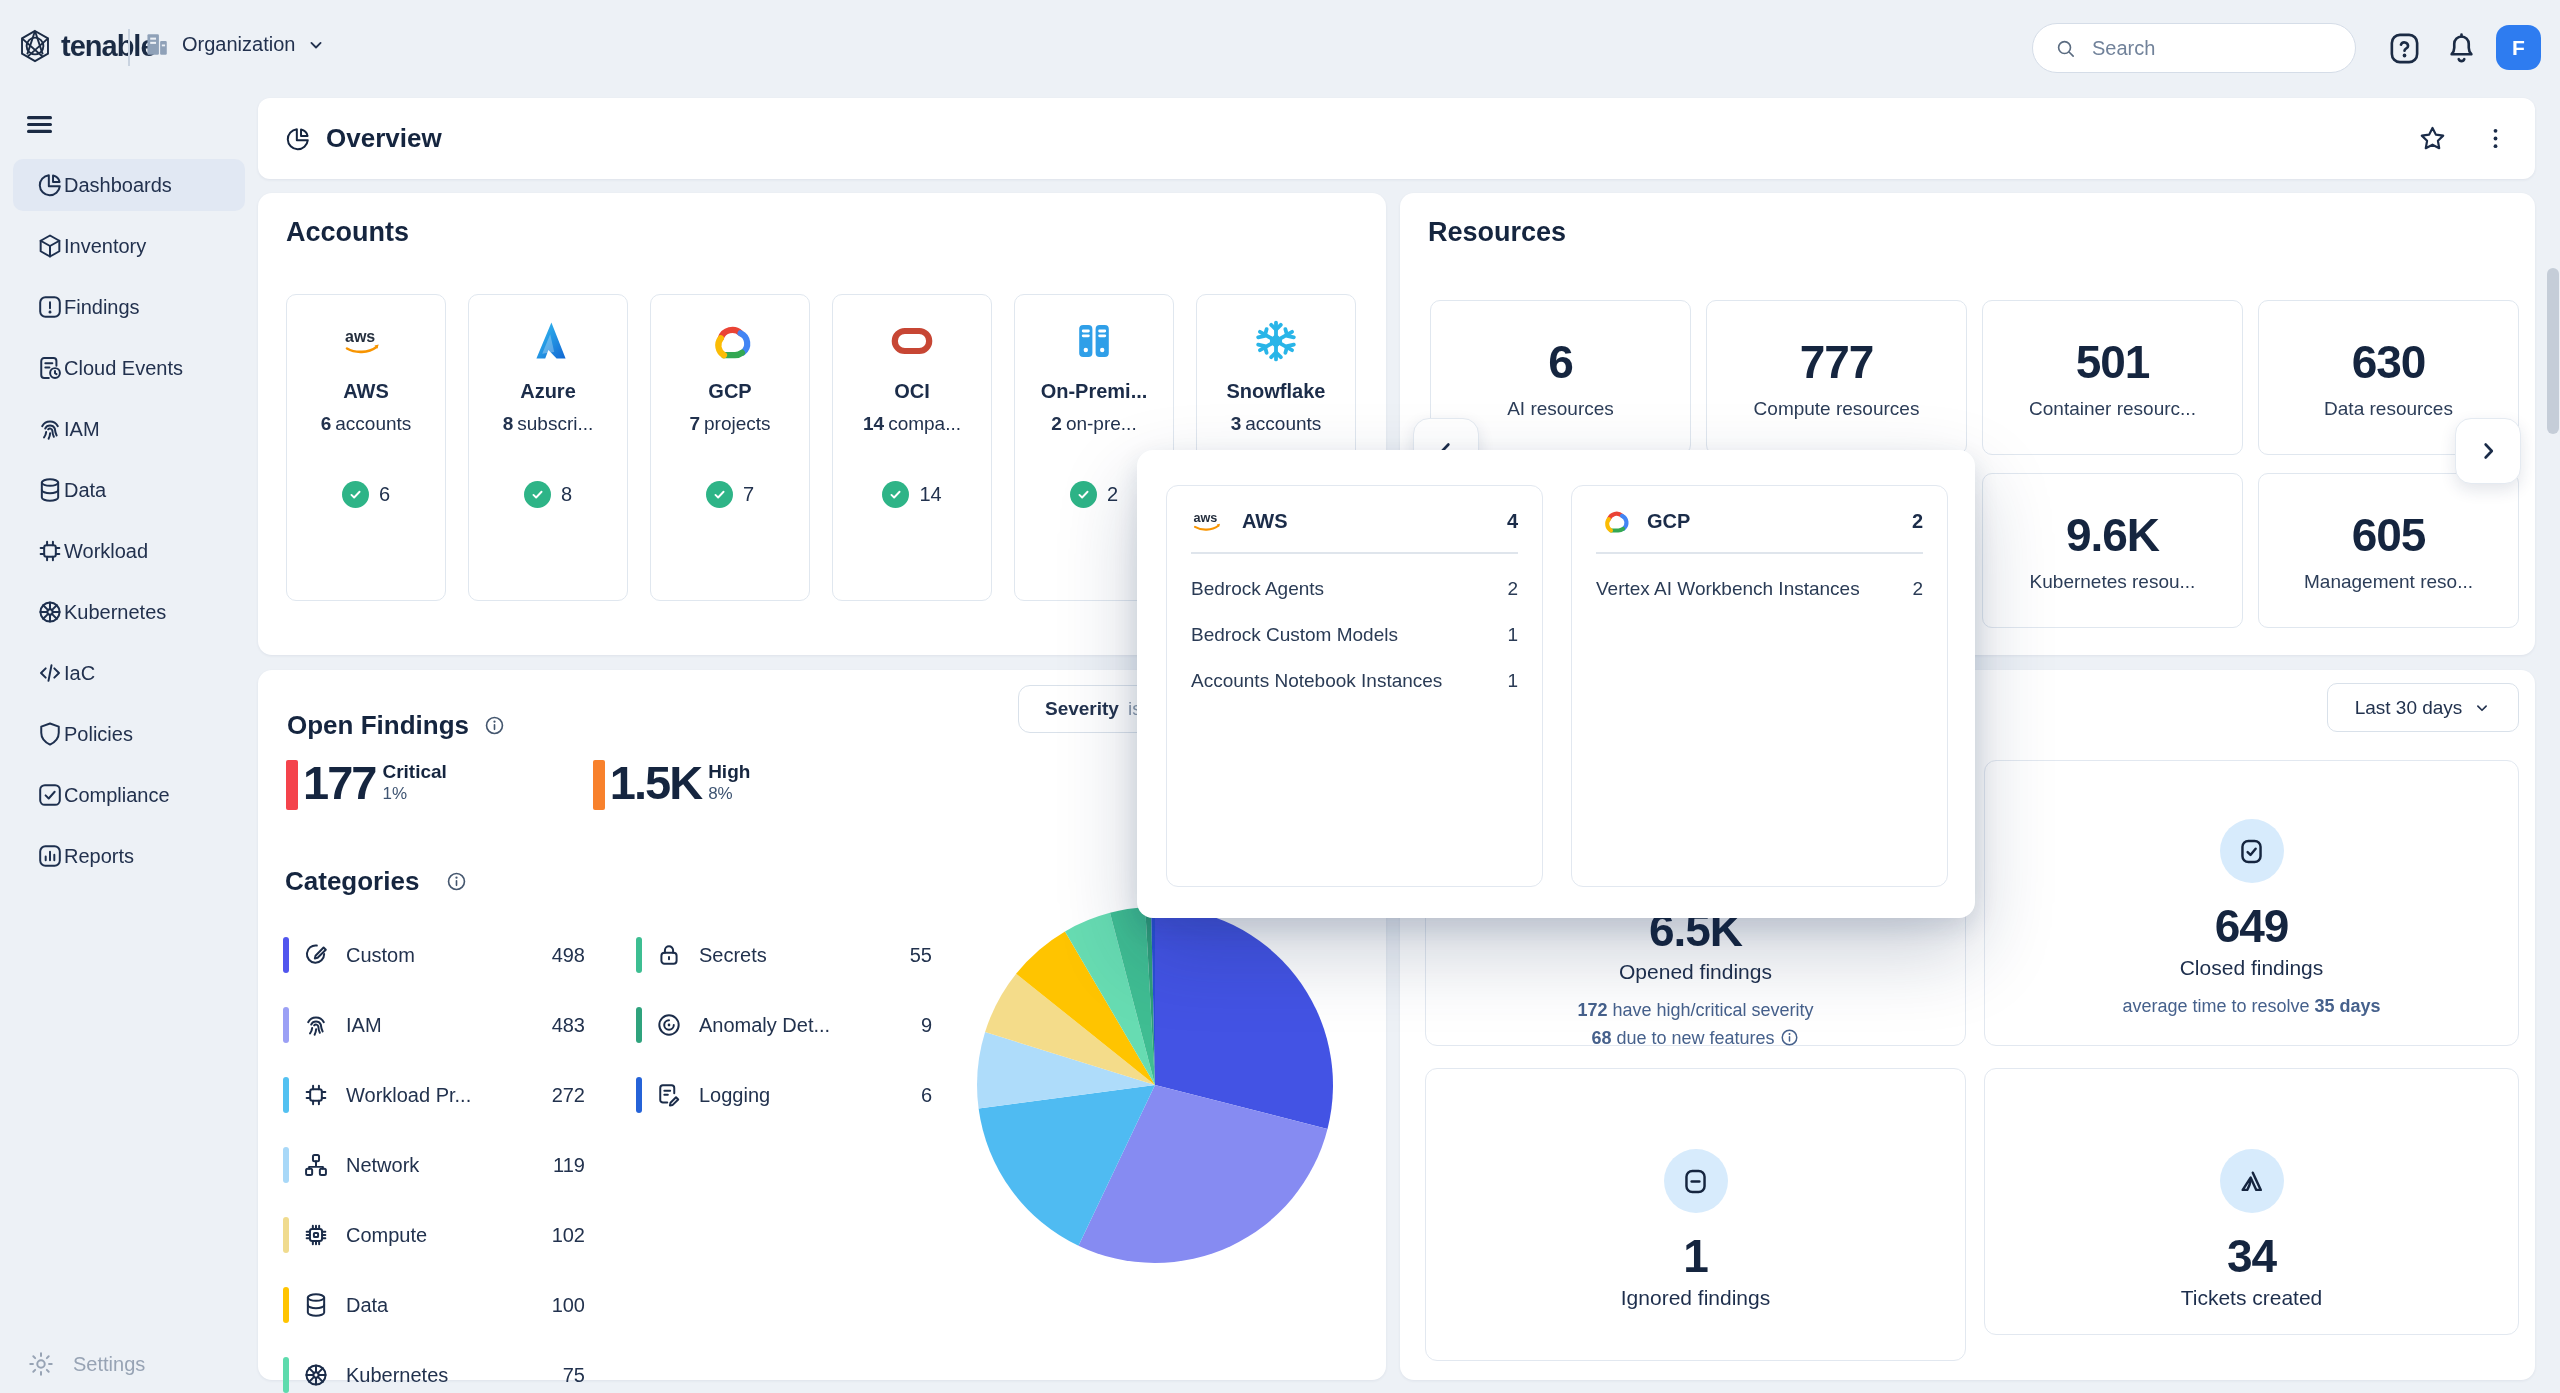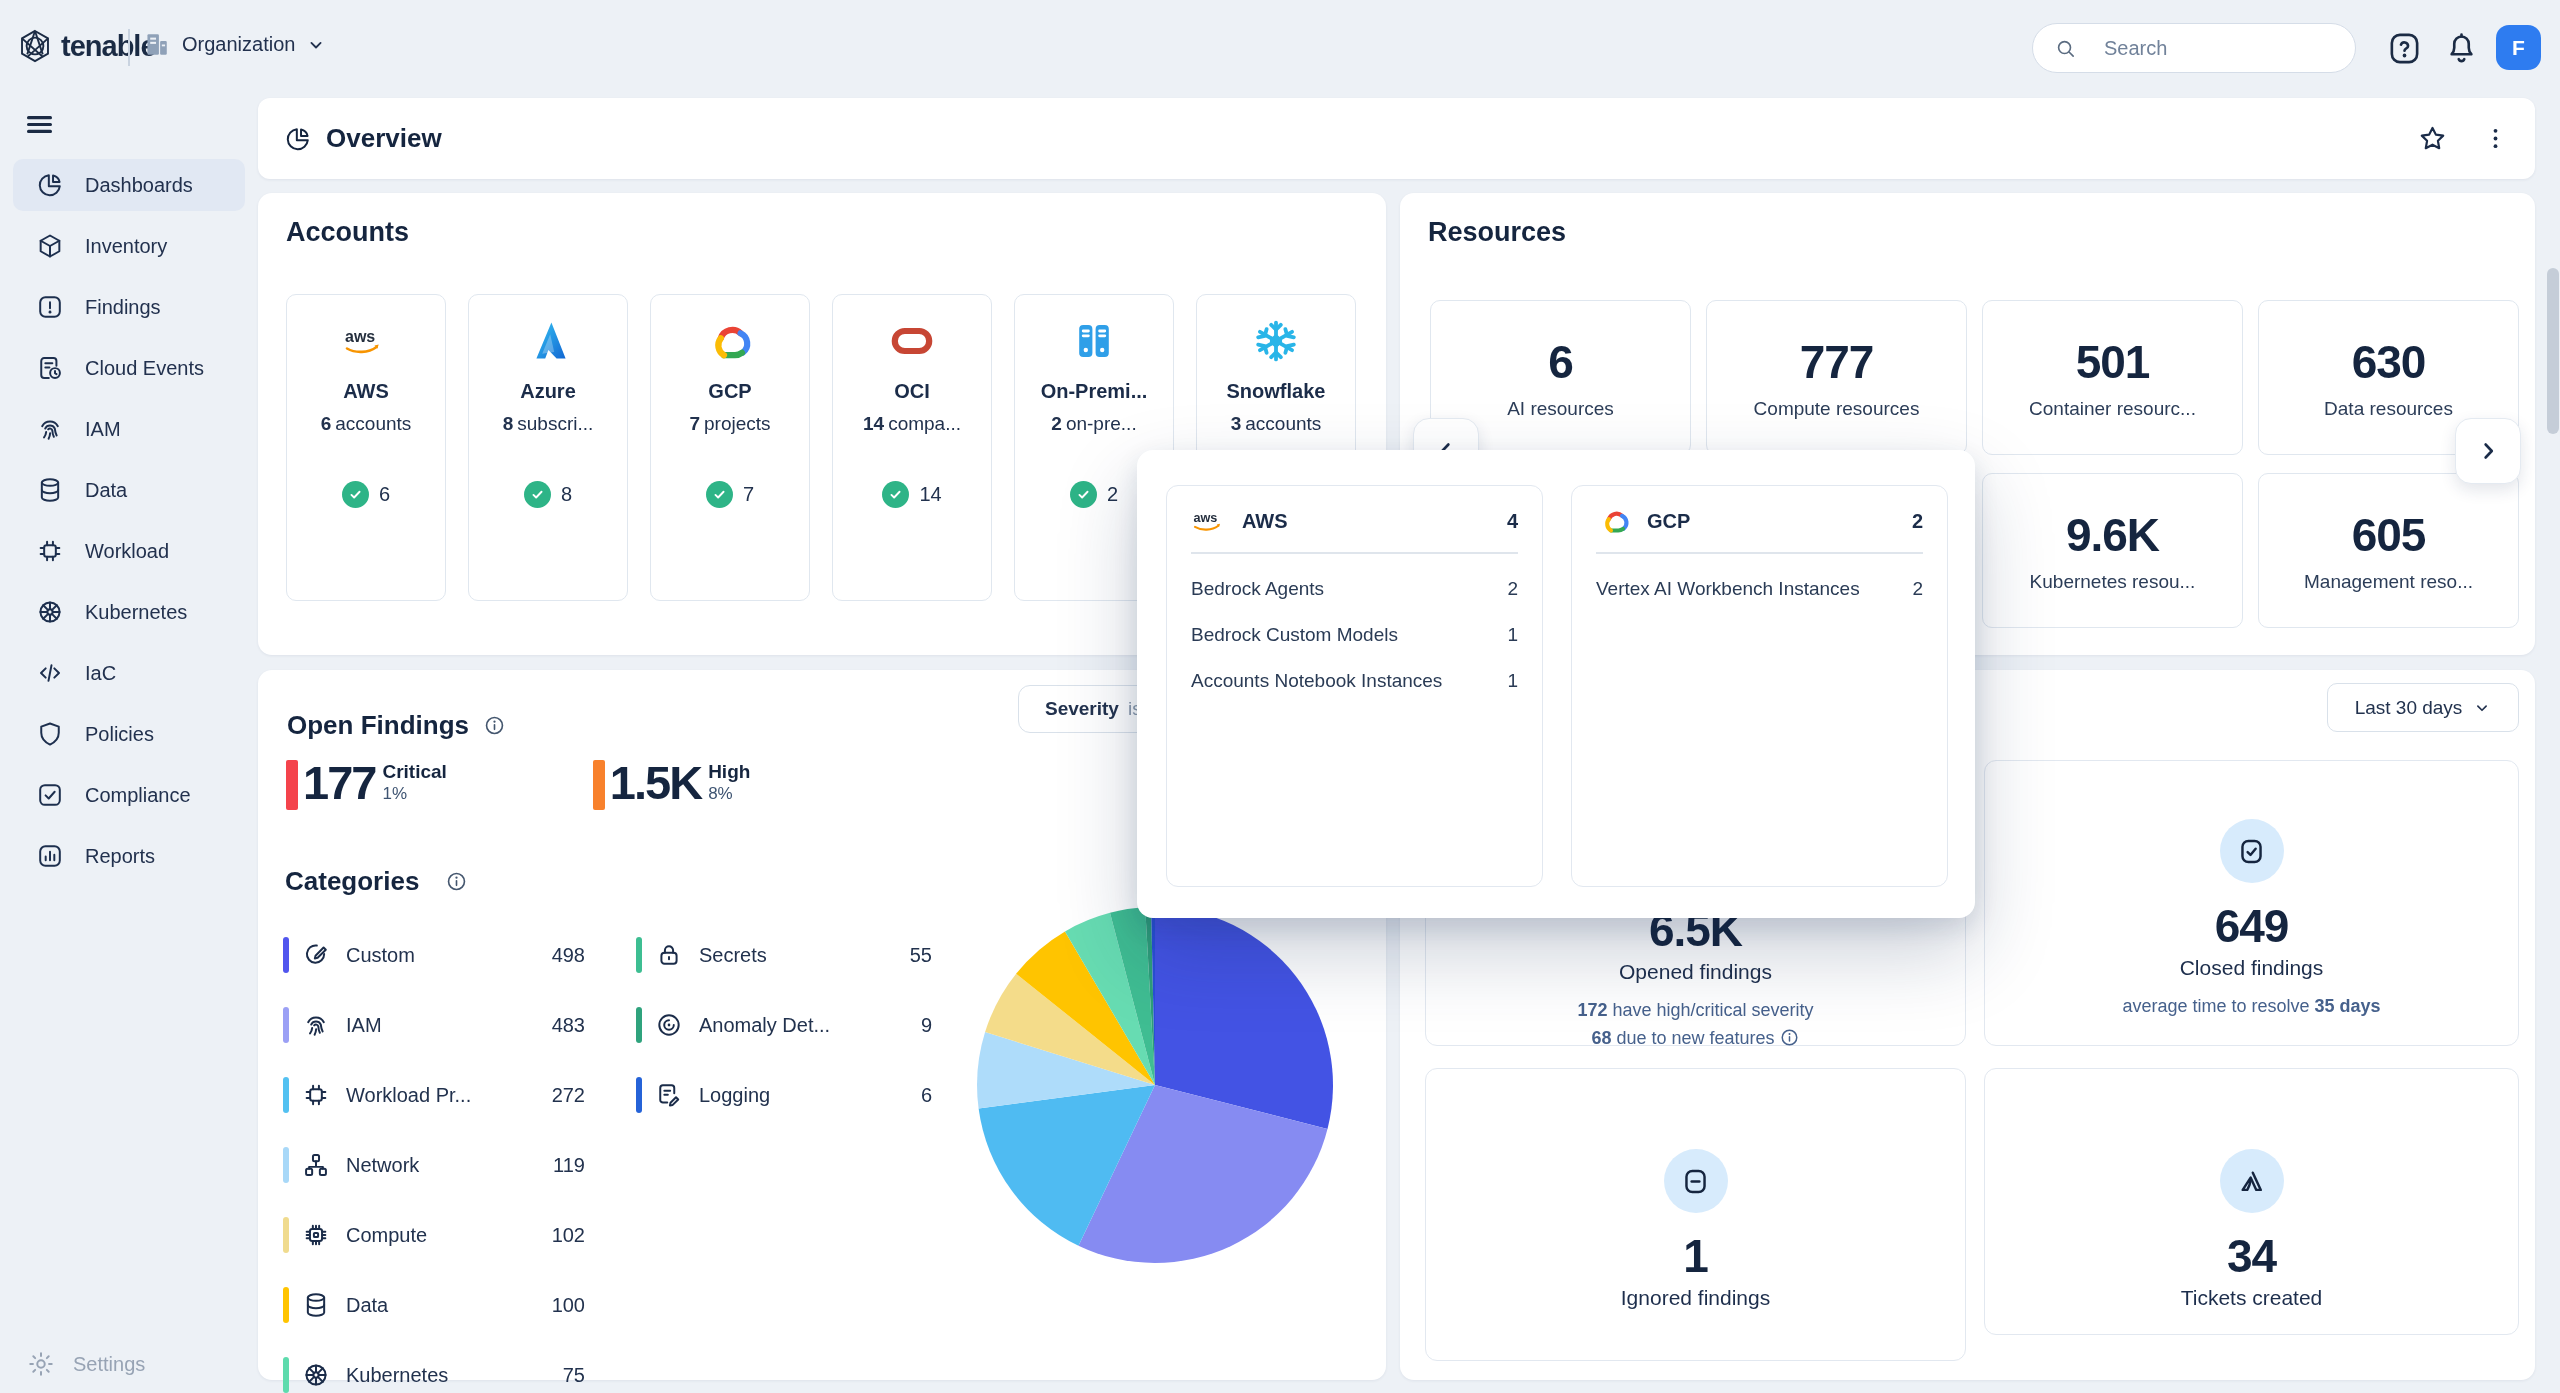--- a/index.html
+++ b/index.html
@@ -17,32 +17,32 @@
   .topbar{position:absolute;top:0;left:0;right:0;height:95px;}
   .brand{position:absolute;left:16px;top:27px;display:flex;align-items:center;gap:7px;}
   .brand-mark{width:38px;height:38px;}
   .brand-text{font-size:29px;font-weight:700;letter-spacing:-1px;color:#1b2b44;}
   .top-divider{position:absolute;left:128px;top:29px;width:2px;height:37px;background:#c9d3e0;}
   .org{position:absolute;left:142px;top:30px;display:flex;align-items:center;gap:11px;font-size:20px;color:#22314e;cursor:pointer;}
   .org-icon{width:29px;height:29px;}
   .chev{width:20px;height:20px;color:#22314e;}
   .search{position:absolute;left:2032px;top:23px;width:324px;height:50px;border:1.5px solid #d5dde8;background:#fff;border-radius:26px;display:flex;align-items:center;gap:13px;padding:0 21px;box-sizing:border-box;}
   .search-glass{width:23px;height:23px;color:#5a6b80;flex:none;}
-  .search input{border:none;outline:none;font-size:20px;color:#c2410c;background:transparent;width:100%;font-family:inherit;margin-left:12px;}
+  .search input{border:none;outline:none;font-size:20px;color:#c2410c;background:transparent;width:100%;font-family:inherit;}
   .search input::placeholder{color:#71829a;}
   .tb-icon{position:absolute;top:30px;width:37px;height:37px;color:#1b2b44;cursor:pointer;}
   .tb-help{left:2386px;}
   .tb-bell{left:2443px;}
   .avatar{position:absolute;left:2496px;top:25px;width:45px;height:45px;border-radius:13px;background:#2e7cf0;color:#fff;font-weight:700;font-size:21px;display:flex;align-items:center;justify-content:center;cursor:pointer;}
 
   
   .sidebar{position:absolute;top:95px;left:0;width:257px;bottom:0;}
   .hamburger{position:absolute;left:23px;top:13px;width:33px;height:33px;color:#1b2b44;cursor:pointer;}
   .nav{position:absolute;top:64px;left:0;right:0;}
-  .nav-item{display:flex;align-items:center;gap:21px;height:52px;margin:0 12px 9px 13px;padding-left:23px;border-radius:10px;font-size:20px;color:#22314e;box-sizing:border-box;cursor:pointer;}
+  .nav-item{display:flex;align-items:center;height:52px;margin:0 12px 9px 13px;padding-left:23px;border-radius:10px;font-size:20px;color:#22314e;box-sizing:border-box;cursor:pointer;}
   .nav-item.active{background:#e1e8f3;}
   .side-icon{width:28px;height:28px;color:#1d2f4e;flex:none;}
   .settings{position:absolute;bottom:15px;left:27px;display:flex;gap:18px;align-items:center;color:#97a3b4;font-size:20px;cursor:pointer;}
   .settings .side-icon{color:#97a3b4;}
 
   
   .overview{position:absolute;left:258px;top:98px;width:2277px;height:81px;background:#fff;border-radius:12px;box-shadow:0 1px 3px rgba(25,45,85,.07);display:flex;align-items:center;padding:0 26px;box-sizing:border-box;}
   .ov-icon{width:28px;height:28px;color:#15253f;}
   .ov-title{font-size:26px;font-weight:700;color:#15253f;margin-left:14px;flex:1;}
   .ov-star{width:31px;height:31px;color:#1b2c49;margin-right:34px;cursor:pointer;}

